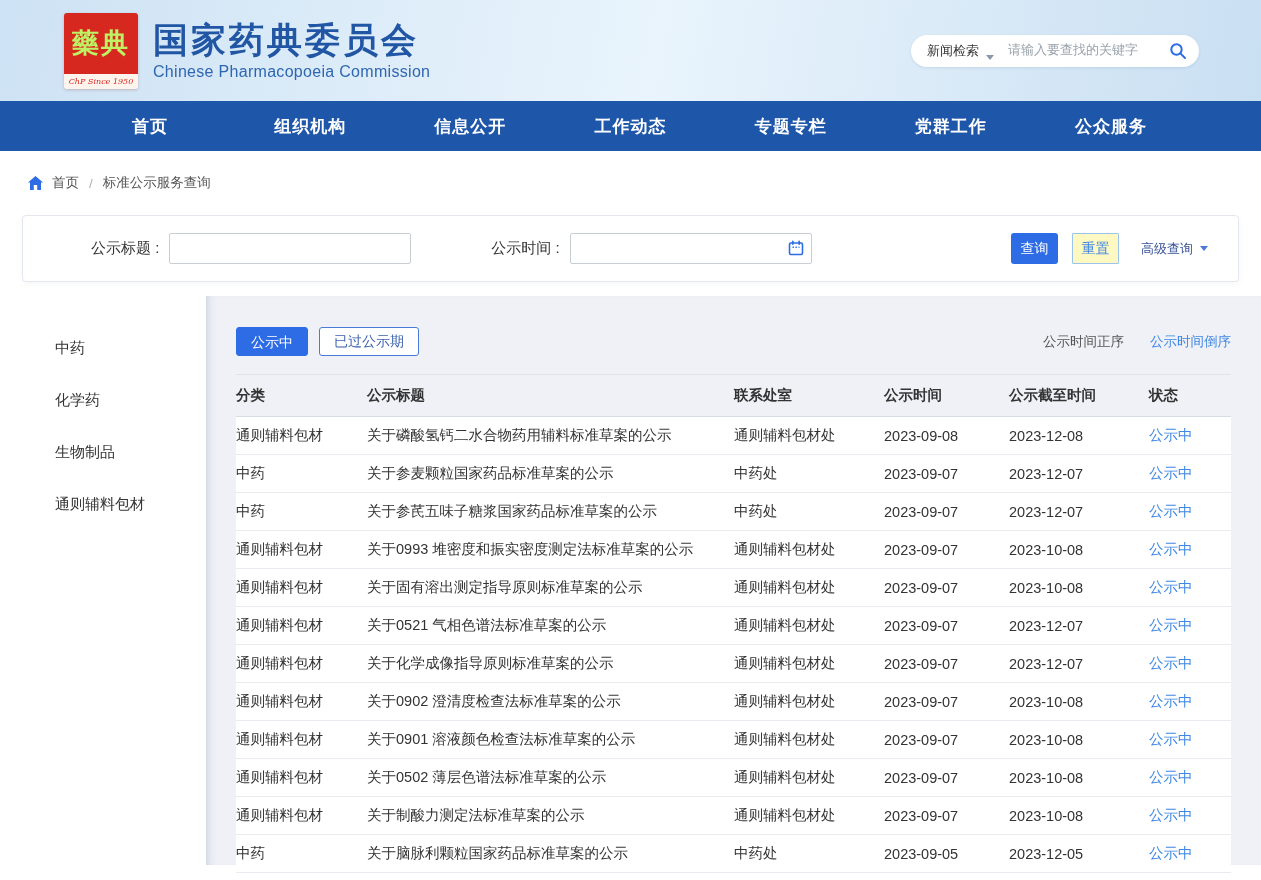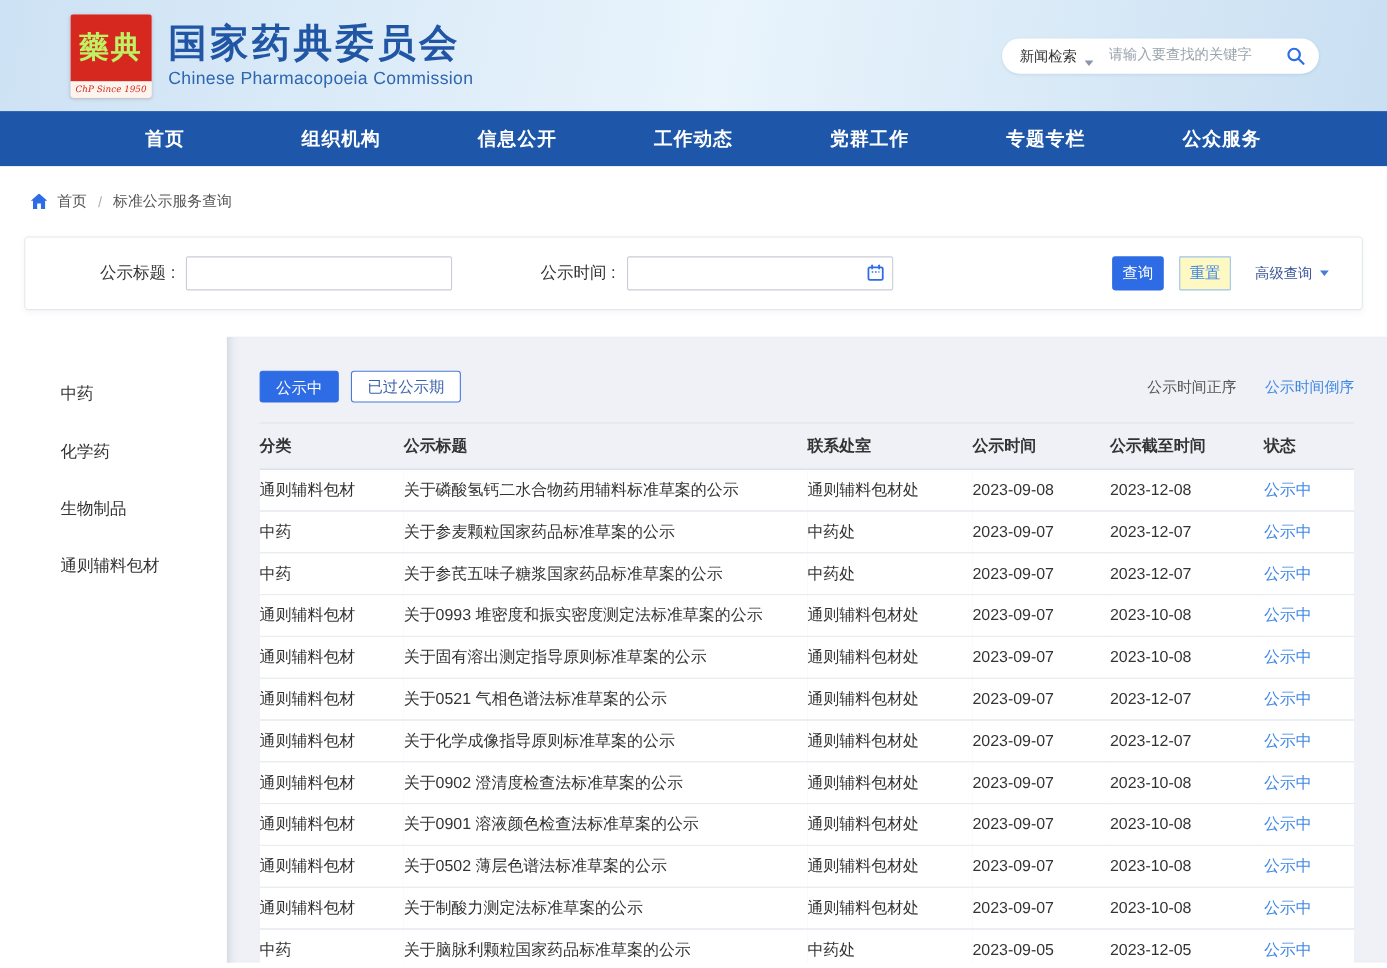--- a/index.html
+++ b/index.html
@@ -66,21 +66,21 @@
   .filter-actions{margin-left:auto;display:flex;align-items:center;}
   .btn-query{width:47px;height:31px;background:var(--accent);color:#fff;border:none;border-radius:3px;
              font-size:14px;font-family:inherit;cursor:pointer;}
   .btn-reset{width:47px;height:31px;background:#fef9c3;color:var(--link-blue);border:1px solid #9cc2ee;border-radius:1px;
              font-size:14px;font-family:inherit;cursor:pointer;margin-left:14px;}
   .btn-advanced{background:none;border:none;font-family:inherit;font-size:13px;color:#3a5499;cursor:pointer;
                 margin-left:16px;display:flex;align-items:center;}
   .caret-adv{width:0;height:0;border-left:4px solid transparent;border-right:4px solid transparent;
              border-top:5px solid #4a7bd9;margin-left:7px;}
   
-  .content{display:flex;margin-top:24px;height:569px;justify-content:flex-end;}
+  .content{display:flex;margin-top:14px;height:569px;justify-content:flex-end;}
   .sidebar{width:206px;background:#fff;padding-top:26px;flex:none;}
   .side-item{height:52px;display:flex;align-items:center;padding-left:55px;font-size:15px;color:#333;cursor:pointer;}
   .main-panel{flex:1;background:#eff1f6;box-shadow:inset 9px 0 10px -8px rgba(90,110,145,.28);padding:0 30px;}
   .toolbar{display:flex;align-items:center;margin-top:31px;}
   .tab{height:29px;line-height:27px;padding:0 14px;border-radius:3px;font-size:14px;cursor:pointer;border:1px solid transparent;}
   .tab.active{background:var(--accent);border-color:var(--accent);color:#fff;line-height:29px;}
   .tab.inactive{background:#fff;border-color:#4a7bd9;color:#3a5fae;margin-left:11px;}
   .sort-links{margin-left:auto;display:flex;gap:26px;font-size:13.5px;}
   .sort-asc{color:#555;cursor:pointer;}
   .sort-desc{color:var(--link-blue);cursor:pointer;}
@@ -123,22 +123,22 @@
       </svg>
     </button>
   </div>
 </header>
 
 <nav class="main-nav">
     <div class="nav-item">首页</div>
     <div class="nav-item">组织机构</div>
     <div class="nav-item">信息公开</div>
     <div class="nav-item">工作动态</div>
+    <div class="nav-item">专题专栏</div>
     <div class="nav-item">党群工作</div>
-    <div class="nav-item">专题专栏</div>
     <div class="nav-item">公众服务</div>
   </nav>
 
 <div class="breadcrumb">
   <span class="crumb-home-icon">
     <svg width="15" height="14" viewBox="0 0 15 14">
       <path d="M7.5 0 L15 6.4 L13 6.4 L13 14 L9.2 14 L9.2 9 L5.8 9 L5.8 14 L2 14 L2 6.4 L0 6.4 Z" fill="#2e6ce5"></path>
     </svg>
   </span>
   <span class="crumb-link">首页</span>

